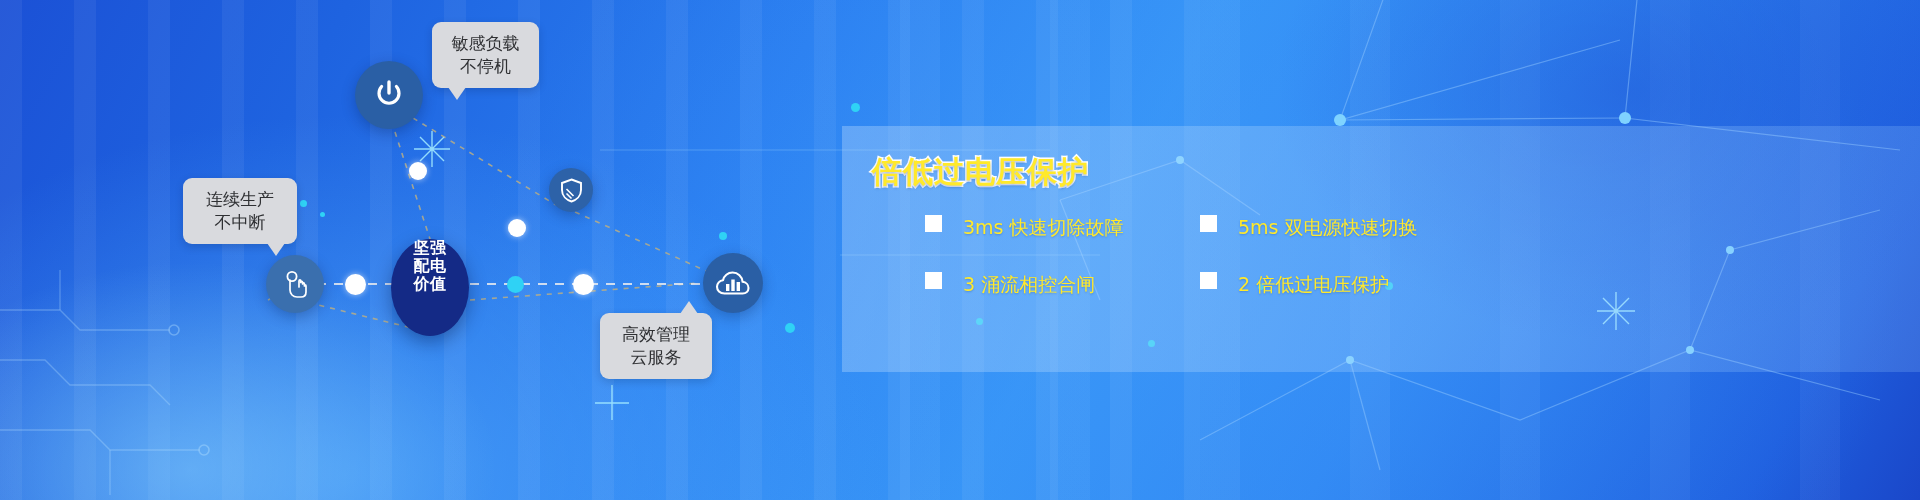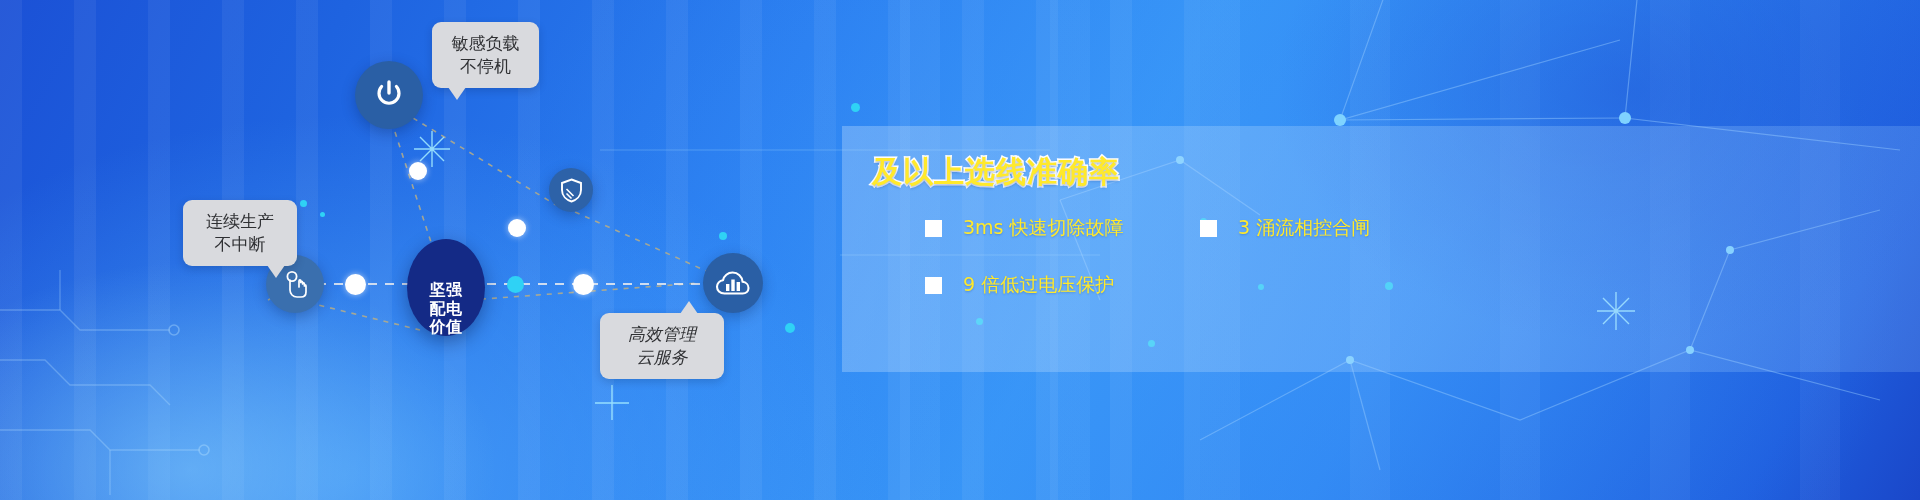--- a/index.html
+++ b/index.html
@@ -57,23 +57,23 @@
     box-shadow:0 4px 14px rgba(0,20,70,.28);
   }
   .node svg{ display:block; }
 
   .node-power{ left:355px; top:61px; width:68px; height:68px; background:#2a5fa5; }
   .node-shield{ left:549px; top:168px; width:44px; height:44px; background:#2d62a8; }
   .node-hand{ left:266px; top:255px; width:58px; height:58px; background:#3a6fae; }
   .node-cloud{ left:703px; top:253px; width:60px; height:60px; background:#2a5fa5; }
 
   .hub{
-    position:absolute; left:407px; top:239px; width:78px; height:97px;
+    position:absolute; left:391px; top:239px; width:78px; height:97px;
     background:#142a86; border-radius:50%;
-    display:flex; align-items:flex-end; justify-content:center;
+    display:flex; align-items:flex-start; justify-content:center;
     box-shadow:0 6px 18px rgba(0,15,60,.38);
   }
   .hub-label{
     color:#fff; font-size:16px; font-weight:bold; line-height:1.14;
     text-align:center; letter-spacing:.5px;
     font-family:"DejaVu Sans","Liberation Sans",sans-serif;
   }
 
   
   .dot{ position:absolute; border-radius:50%; }
@@ -95,22 +95,22 @@
   .callout .tail{
     position:absolute; width:0; height:0;
     border-left:9px solid transparent;
     border-right:9px solid transparent;
   }
   .tail-down{ bottom:-12px; border-top:13px solid #d9dade; }
   .tail-up  { top:-12px;  border-bottom:13px solid #d9dade; }
 
   .co-1{ left:432px; top:22px;  width:107px; }   
   .co-2{ left:578px; top:106px; width:105px; }   
-  .co-3{ left:183px; top:178px; width:114px;margin-top:22px; }   
-  .co-4{ left:600px; top:313px; width:124px;font-style:italic; }   
+  .co-3{ left:183px; top:178px; width:114px; }   
+  .co-4{ left:600px; top:313px; width:112px; }   
 
   
   .spec-panel{
     position:absolute; left:842px; top:126px;
     width:1078px; height:246px;
     background:linear-gradient(100deg, rgba(196,225,255,.34) 0%, rgba(170,212,255,.30) 45%, rgba(150,200,255,.22) 100%);
   }
   .spec-title{
     position:absolute; left:872px; top:152px;
     font-size:30px; font-weight:bold; letter-spacing:1px;
@@ -122,21 +122,21 @@
   }
   .spec-grid{
     position:absolute; left:925px; top:208px;
     width:880px;
     display:grid;
     grid-template-columns:275px 1fr;
     grid-auto-rows:40px;
     row-gap:17px; column-gap:0px;
     align-items:center;
   }
-  .spec-item{ display:flex; align-items:center; }
+  .spec-item{ display:flex; }
   .spec-bullet{
     width:17px; height:17px; background:#ffffff; flex:0 0 17px;
     margin-right:21px;
   }
   .spec-text{
     color:#ffe92b; font-size:19px; white-space:nowrap;
     font-family:"DejaVu Sans","Liberation Sans",sans-serif;
     text-shadow:0 1px 2px rgba(15,55,140,.30);
   }
   .spec-col-right .spec-bullet{ margin-left:0; }
@@ -287,34 +287,38 @@
     <span class="tail tail-down" style="left:84px;"></span>
   </div>
 
   <div class="callout co-4">
     <div>高效管理</div>
     <div>云服务</div>
     <span class="tail tail-up" style="left:80px;"></span>
   </div>
 
   <div class="spec-panel"></div>
-  <div class="spec-title">及以上选线准确率</div>
+  <div class="spec-title">倍低过电压保护</div>
 
   <div class="spec-grid">
 
     <div class="spec-item">
       <span class="spec-bullet"></span>
       <span class="spec-text">3ms 快速切除故障</span>
     </div>
+    <div class="spec-item spec-col-right">
+      <span class="spec-bullet"></span>
+      <span class="spec-text">5ms 双电源快速切换</span>
+    </div>
 
     <div class="spec-item">
       <span class="spec-bullet"></span>
       <span class="spec-text">3 涌流相控合闸</span>
     </div>
     <div class="spec-item spec-col-right">
       <span class="spec-bullet"></span>
-      <span class="spec-text">9 倍低过电压保护</span>
+      <span class="spec-text">2 倍低过电压保护</span>
     </div>
 
 
   </div>
 
 </div>
 
 </body></html>

